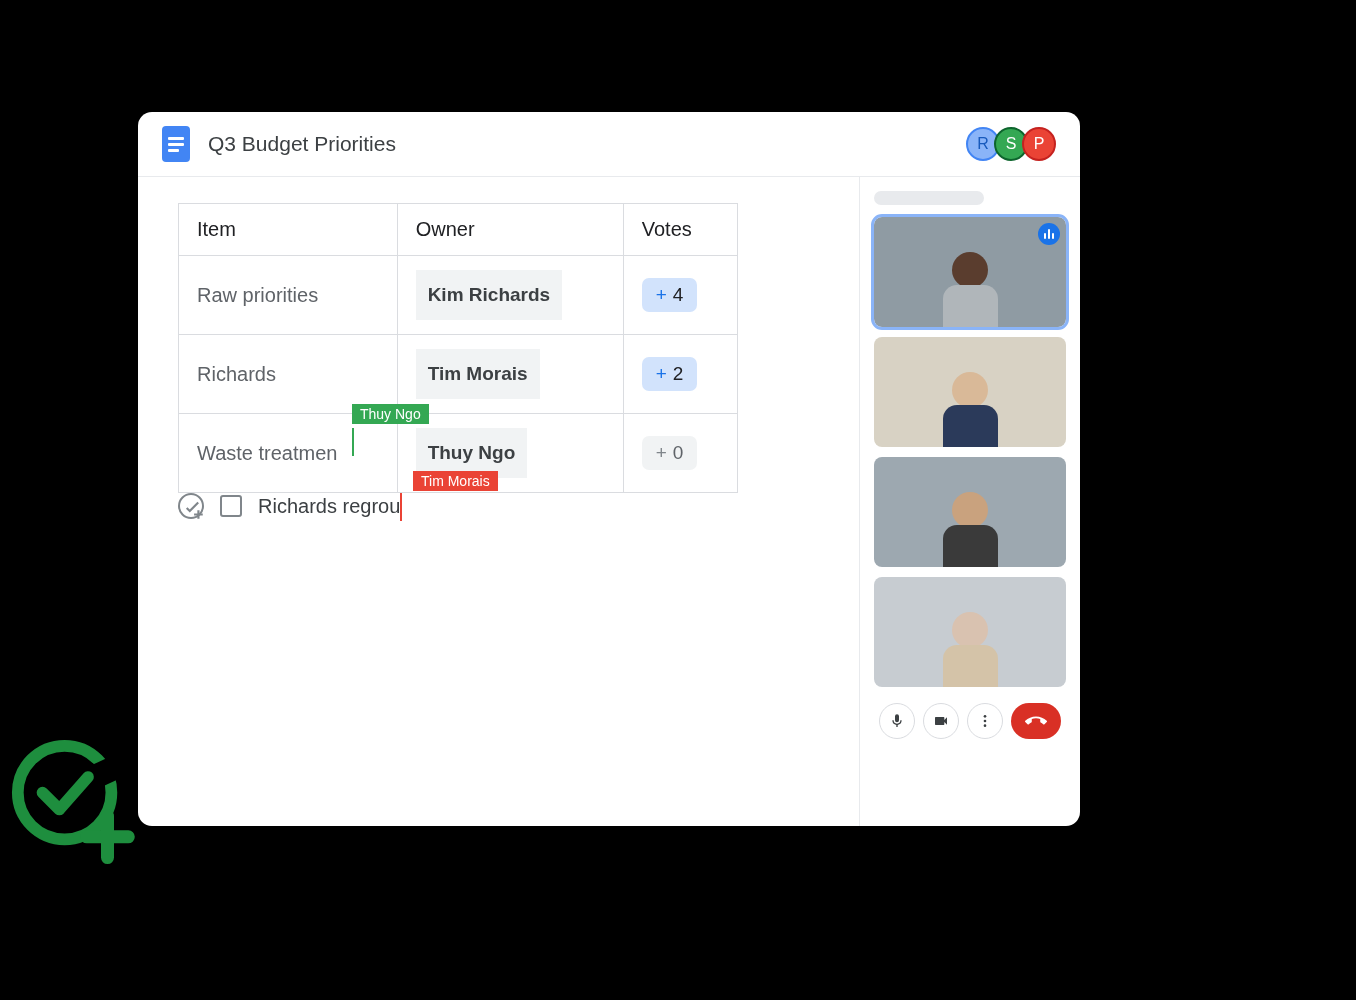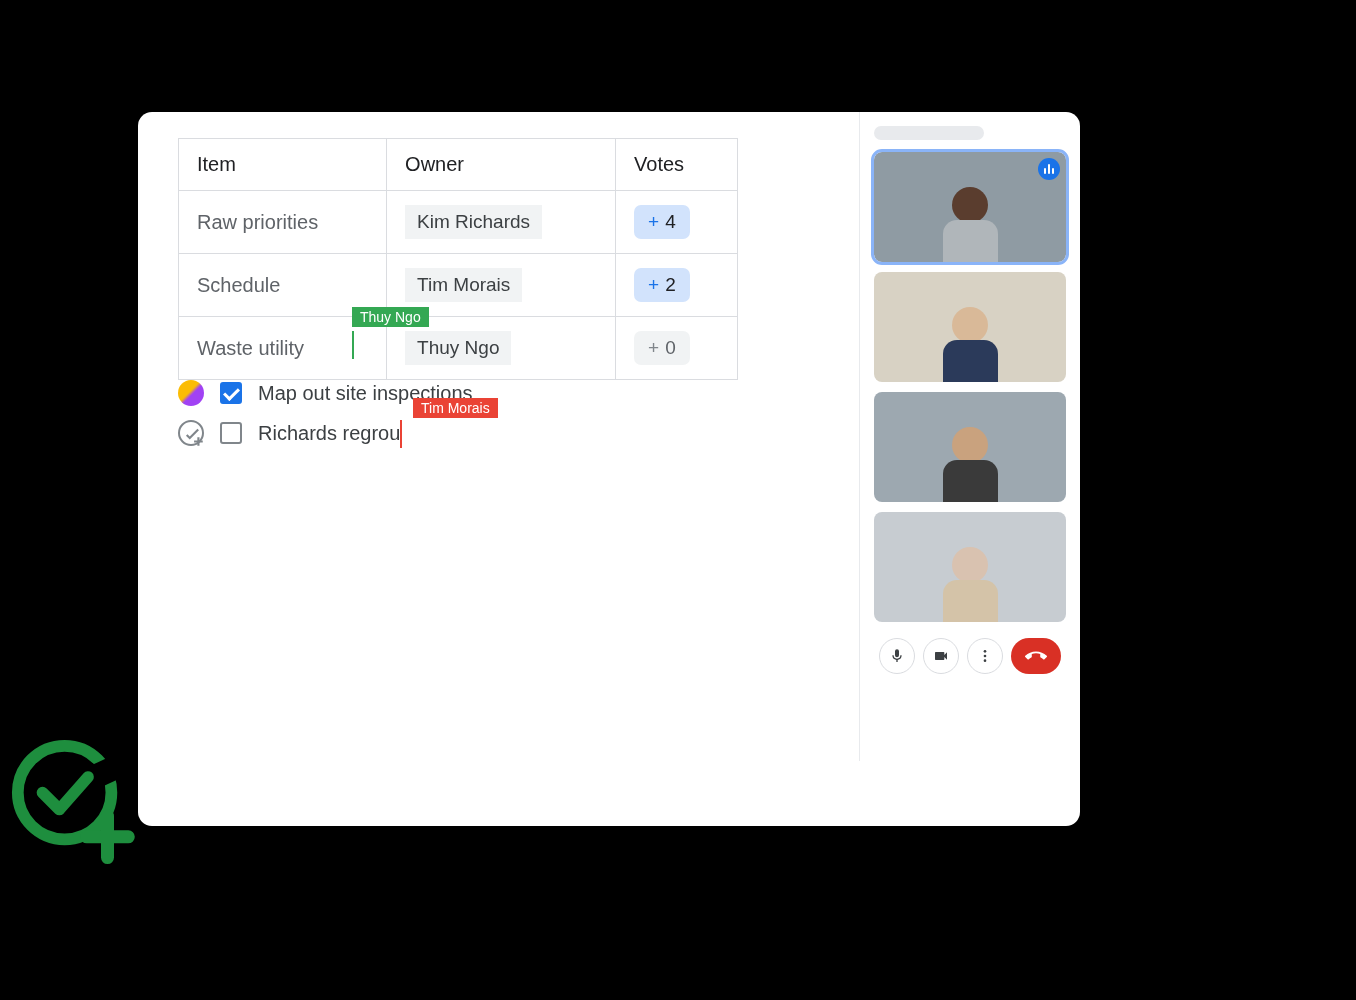--- a/index.html
+++ b/index.html
@@ -104,23 +104,24 @@
       font-weight: 400;
       position: relative;
     }
     .budget-table th {
       color: #202124;
     }
     .owner-chip {
       display: inline-block;
       background: #f1f3f4;
       border-radius: 0;
-      padding: 6px 12px;
+      padding: 14px 12px;
       font-size: 19px;
       color: #3c4043;
+      font-weight: bold;
     }
     .vote-chip {
       display: inline-flex;
       align-items: center;
       gap: 6px;
       border-radius: 7px;
       padding: 6px 14px;
       font-size: 19px;
     }
     .vote-chip.blue {
@@ -321,20 +322,33 @@
       left: 10px;
       top: 738px;
       width: 130px;
       height: 130px;
     }
   </style>
 </head>
 <body>
 
 <div class="app-window">
+  <div class="header">
+    <div class="docs-icon">
+      <div class="docs-icon-line"></div>
+      <div class="docs-icon-line"></div>
+      <div class="docs-icon-line short"></div>
+    </div>
+    <div class="doc-title">Q3 Budget Priorities</div>
+    <div class="avatar-stack">
+      <div class="avatar-badge blue">R</div>
+      <div class="avatar-badge green">S</div>
+      <div class="avatar-badge red">P</div>
+    </div>
+  </div>
 
   <div class="content-area">
     <div class="doc-content">
 
       <table class="budget-table">
         <thead>
           <tr>
             <th>Item</th>
             <th>Owner</th>
             <th>Votes</th>
@@ -343,48 +357,43 @@
         <tbody>
           <tr>
             <td style="color:#5f6368">Raw priorities</td>
             <td><span class="owner-chip">Kim Richards</span></td>
             <td><span class="vote-chip blue">
                   <span class="plus">+</span>
                   <span>4</span>
                 </span></td>
           </tr>
           <tr>
-            <td style="color:#5f6368">Schedule</td>
+            <td style="color:#5f6368">Richards</td>
             <td><span class="owner-chip">Tim Morais</span></td>
             <td><span class="vote-chip blue">
                   <span class="plus">+</span>
                   <span>2</span>
                 </span></td>
           </tr>
           <tr>
             <td style="color:#5f6368; position:relative;">
-              <span>Waste utility</span>
+              <span>Waste treatmen</span>
               <span class="cursor-caret green" style="left:173px; top:14px;"></span>
               <span class="cursor-label green" style="left:173px; top:-10px;">Thuy Ngo</span>
             </td>
             <td><span class="owner-chip">Thuy Ngo</span></td>
             <td><span class="vote-chip gray">
                   <span class="plus">+</span>
                   <span>0</span>
                 </span></td>
           </tr>
         </tbody>
       </table>
 
 
-      <div class="task-row">
-        <div class="assignee duo"></div>
-        <div class="checkbox checked"></div>
-        <div class="task-text">Map out site inspections</div>
-      </div>
       <div class="task-row">
         <div class="assignee-add">
           <svg width="26" height="26" viewBox="0 0 24 24">
               <path d="M9 16.2l-3.5-3.5 1.4-1.4L9 13.4l7.1-7.1 1.4 1.4z" fill="#80868b"></path>
               <path d="M18 14v3h3v2h-3v3h-2v-3h-3v-2h3v-3z" fill="#80868b"></path>
             </svg>
         </div>
         <div class="checkbox"></div>
         <div class="task-text" style="position:relative;">
           <span>Richards regrou</span>

